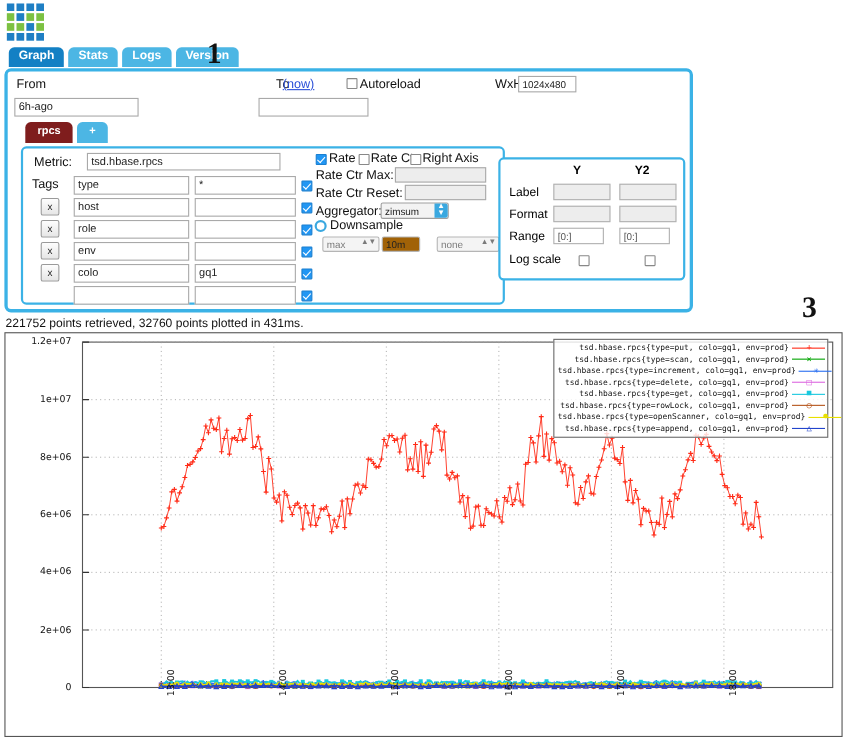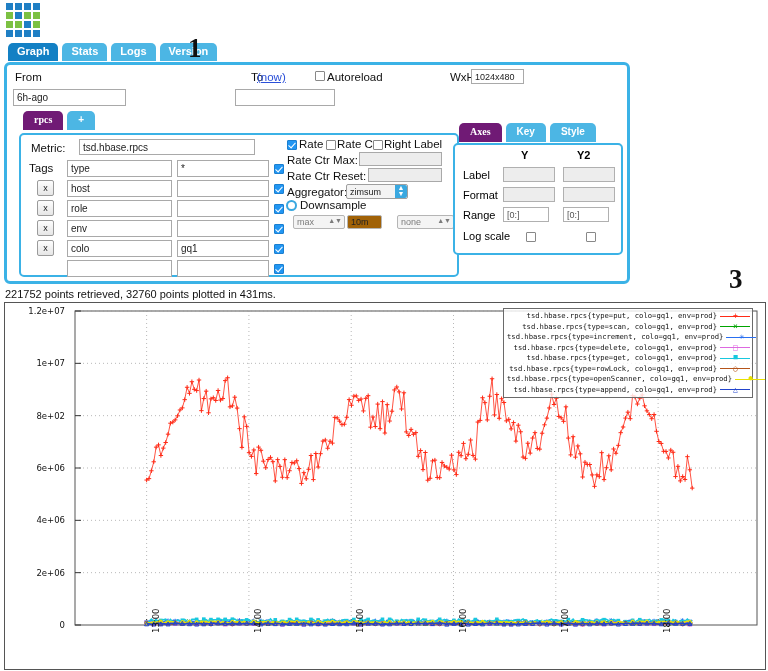--- a/index.html
+++ b/index.html
@@ -52,21 +52,21 @@
   .cbx.checked{background:#2196f3;border-color:#1b7fd0;position:relative;}
   .cbx.checked:after{content:"";position:absolute;left:2px;top:0px;width:3px;height:6px;
     border:solid #fff;border-width:0 1.6px 1.6px 0;transform:rotate(42deg);}
   .cbx.round{border-radius:50%;width:11px;height:11px;border:2px solid #3aa8e0;background:#fff;}
 
   
   #subtabs{position:absolute;left:16px;top:46px;}
   .stab{display:inline-block;height:14px;line-height:14px;padding:2px 11px 3px 11px;
     margin-right:4px;color:#fff;font-size:10px;font-weight:bold;border-radius:5px 5px 0 0;
     background:#4cb6e4;}
-  .stab.active{background:#701a75;font-family:Liberation Serif, serif;}
+  .stab.active{background:#7f1d1d;}
 
   #metricpanel{position:absolute;left:12px;top:68px;width:424px;height:140px;
     border:2px solid #3bb2e6;border-radius:5px;background:#fff;padding-left:12px;}
   #metric-label{position:absolute;left:10px;top:7px;font-size:11.5px;}
   #metric-input{position:absolute;left:58px;top:4px;width:176px;height:16px;}
   #tags-label{position:absolute;left:8px;top:27px;font-size:11.5px;}
 
   .tagrow{position:absolute;left:8px;width:240px;height:19px;}
   .tag-x{position:absolute;left:8px;top:1px;width:17px;height:16px;border:1px solid #9a9a9a;
     background:linear-gradient(#fdfdfd,#e6e6e6);font-size:9px;line-height:15px;text-align:center;
@@ -224,21 +224,21 @@
       <input class="tfield tag-k" value="" style="">
       <input class="tfield tag-v" value="" style="">
       <span class="cbx checked tag-cb"></span>
     </div>
 
     <span class="cbx checked" id="rate-cb"></span>
     <div class="lbl" id="rate-lbl">Rate</div>
     <span class="cbx" id="ratectr-cb"></span>
     <div class="lbl" id="ratectr-lbl">Rate Ctr</div>
     <span class="cbx" id="rightaxis-cb"></span>
-    <div class="lbl" id="rightaxis-lbl">Right Label</div>
+    <div class="lbl" id="rightaxis-lbl">Right Axis</div>
 
     <div class="lbl" id="ratemax-lbl">Rate Ctr Max:</div>
     <input class="tfield" id="ratemax-input" value="" style="">
     <div class="lbl" id="ratereset-lbl">Rate Ctr Reset:</div>
     <input class="tfield" id="ratereset-input" value="" style="">
 
     <div class="lbl" id="agg-lbl">Aggregator:</div>
     <div id="agg-select">
       <span>zimsum</span>
       <span id="agg-arrow">▲<br>▼</span>
@@ -250,23 +250,20 @@
       <span>max</span>
       <span class="selarrow">▲▼</span>
     </div>
     <div class="ds-f" id="ds-int">10m</div>
     <div class="ds-f" id="ds-fill">
       <span>none</span>
       <span class="selarrow">▲▼</span>
     </div>
   </div>
 
-  <div id="axes-subtabs">
-    <span class="stab active">Axes</span><span class="stab">Key</span><span class="stab">Style</span>
-  </div>
   <div id="axespanel">
     <div id="y-head">Y</div>
     <div id="y2-head">Y2</div>
 
     <div class="ax-lbl" style="top:24px">Label</div>
     <input class="ax-f ax-y ax-fgrey" style="top: 22px;" value="">
     <input class="ax-f ax-y2 ax-fgrey" style="top: 22px;" value="">
 
     <div class="ax-lbl" style="top:44px">Format</div>
     <input class="ax-f ax-y ax-fgrey" style="top: 42px;" value="">
@@ -1558,21 +1555,21 @@
       <div class="legrow"><span class="legtxt">tsd.hbase.rpcs{type=delete, colo=gq1, env=prod}</span><span class="legkey"><span class="legline" style="background: rgb(221, 105, 224);"></span><span class="legmark" style="color: rgb(221, 105, 224);">□</span></span></div>
       <div class="legrow"><span class="legtxt">tsd.hbase.rpcs{type=get, colo=gq1, env=prod}</span><span class="legkey"><span class="legline" style="background: rgb(24, 200, 222);"></span><span class="legmark" style="color: rgb(24, 200, 222); font-size: 7px;">■</span></span></div>
       <div class="legrow"><span class="legtxt">tsd.hbase.rpcs{type=rowLock, colo=gq1, env=prod}</span><span class="legkey"><span class="legline" style="background: rgb(181, 84, 26);"></span><span class="legmark" style="color: rgb(181, 84, 26);">○</span></span></div>
       <div class="legrow"><span class="legtxt">tsd.hbase.rpcs{type=openScanner, colo=gq1, env=prod}</span><span class="legkey"><span class="legline" style="background: rgb(232, 224, 0);"></span><span class="legmark" style="color: rgb(232, 224, 0); font-size: 7px;">●</span></span></div>
       <div class="legrow"><span class="legtxt">tsd.hbase.rpcs{type=append, colo=gq1, env=prod}</span><span class="legkey"><span class="legline" style="background: rgb(34, 68, 204);"></span><span class="legmark" style="color: rgb(34, 68, 204);">△</span></span></div>
     </div>
 <div class="ylab" style="left: 0px; width: 60px; top: 317px;">0</div>
     <div class="ylab" style="left: 0px; width: 60px; top: 264.667px;">2e+06</div>
     <div class="ylab" style="left: 0px; width: 60px; top: 212.333px;">4e+06</div>
     <div class="ylab" style="left: 0px; width: 60px; top: 160px;">6e+06</div>
-    <div class="ylab" style="left: 0px; width: 60px; top: 107.667px;">8e+02</div>
+    <div class="ylab" style="left: 0px; width: 60px; top: 107.667px;">8e+06</div>
     <div class="ylab" style="left: 0px; width: 60px; top: 55.3333px;">1e+07</div>
     <div class="ylab" style="left: 0px; width: 60px; top: 3px;">1.2e+07</div>
     <div class="xlab" style="left: 145.61px; top: 330px;">13:00</div>
     <div class="xlab" style="left: 247.91px; top: 330px;">14:00</div>
     <div class="xlab" style="left: 350.21px; top: 330px;">15:00</div>
     <div class="xlab" style="left: 452.51px; top: 330px;">16:00</div>
     <div class="xlab" style="left: 554.81px; top: 330px;">17:00</div>
     <div class="xlab" style="left: 657.11px; top: 330px;">18:00</div>
   </div>
 

